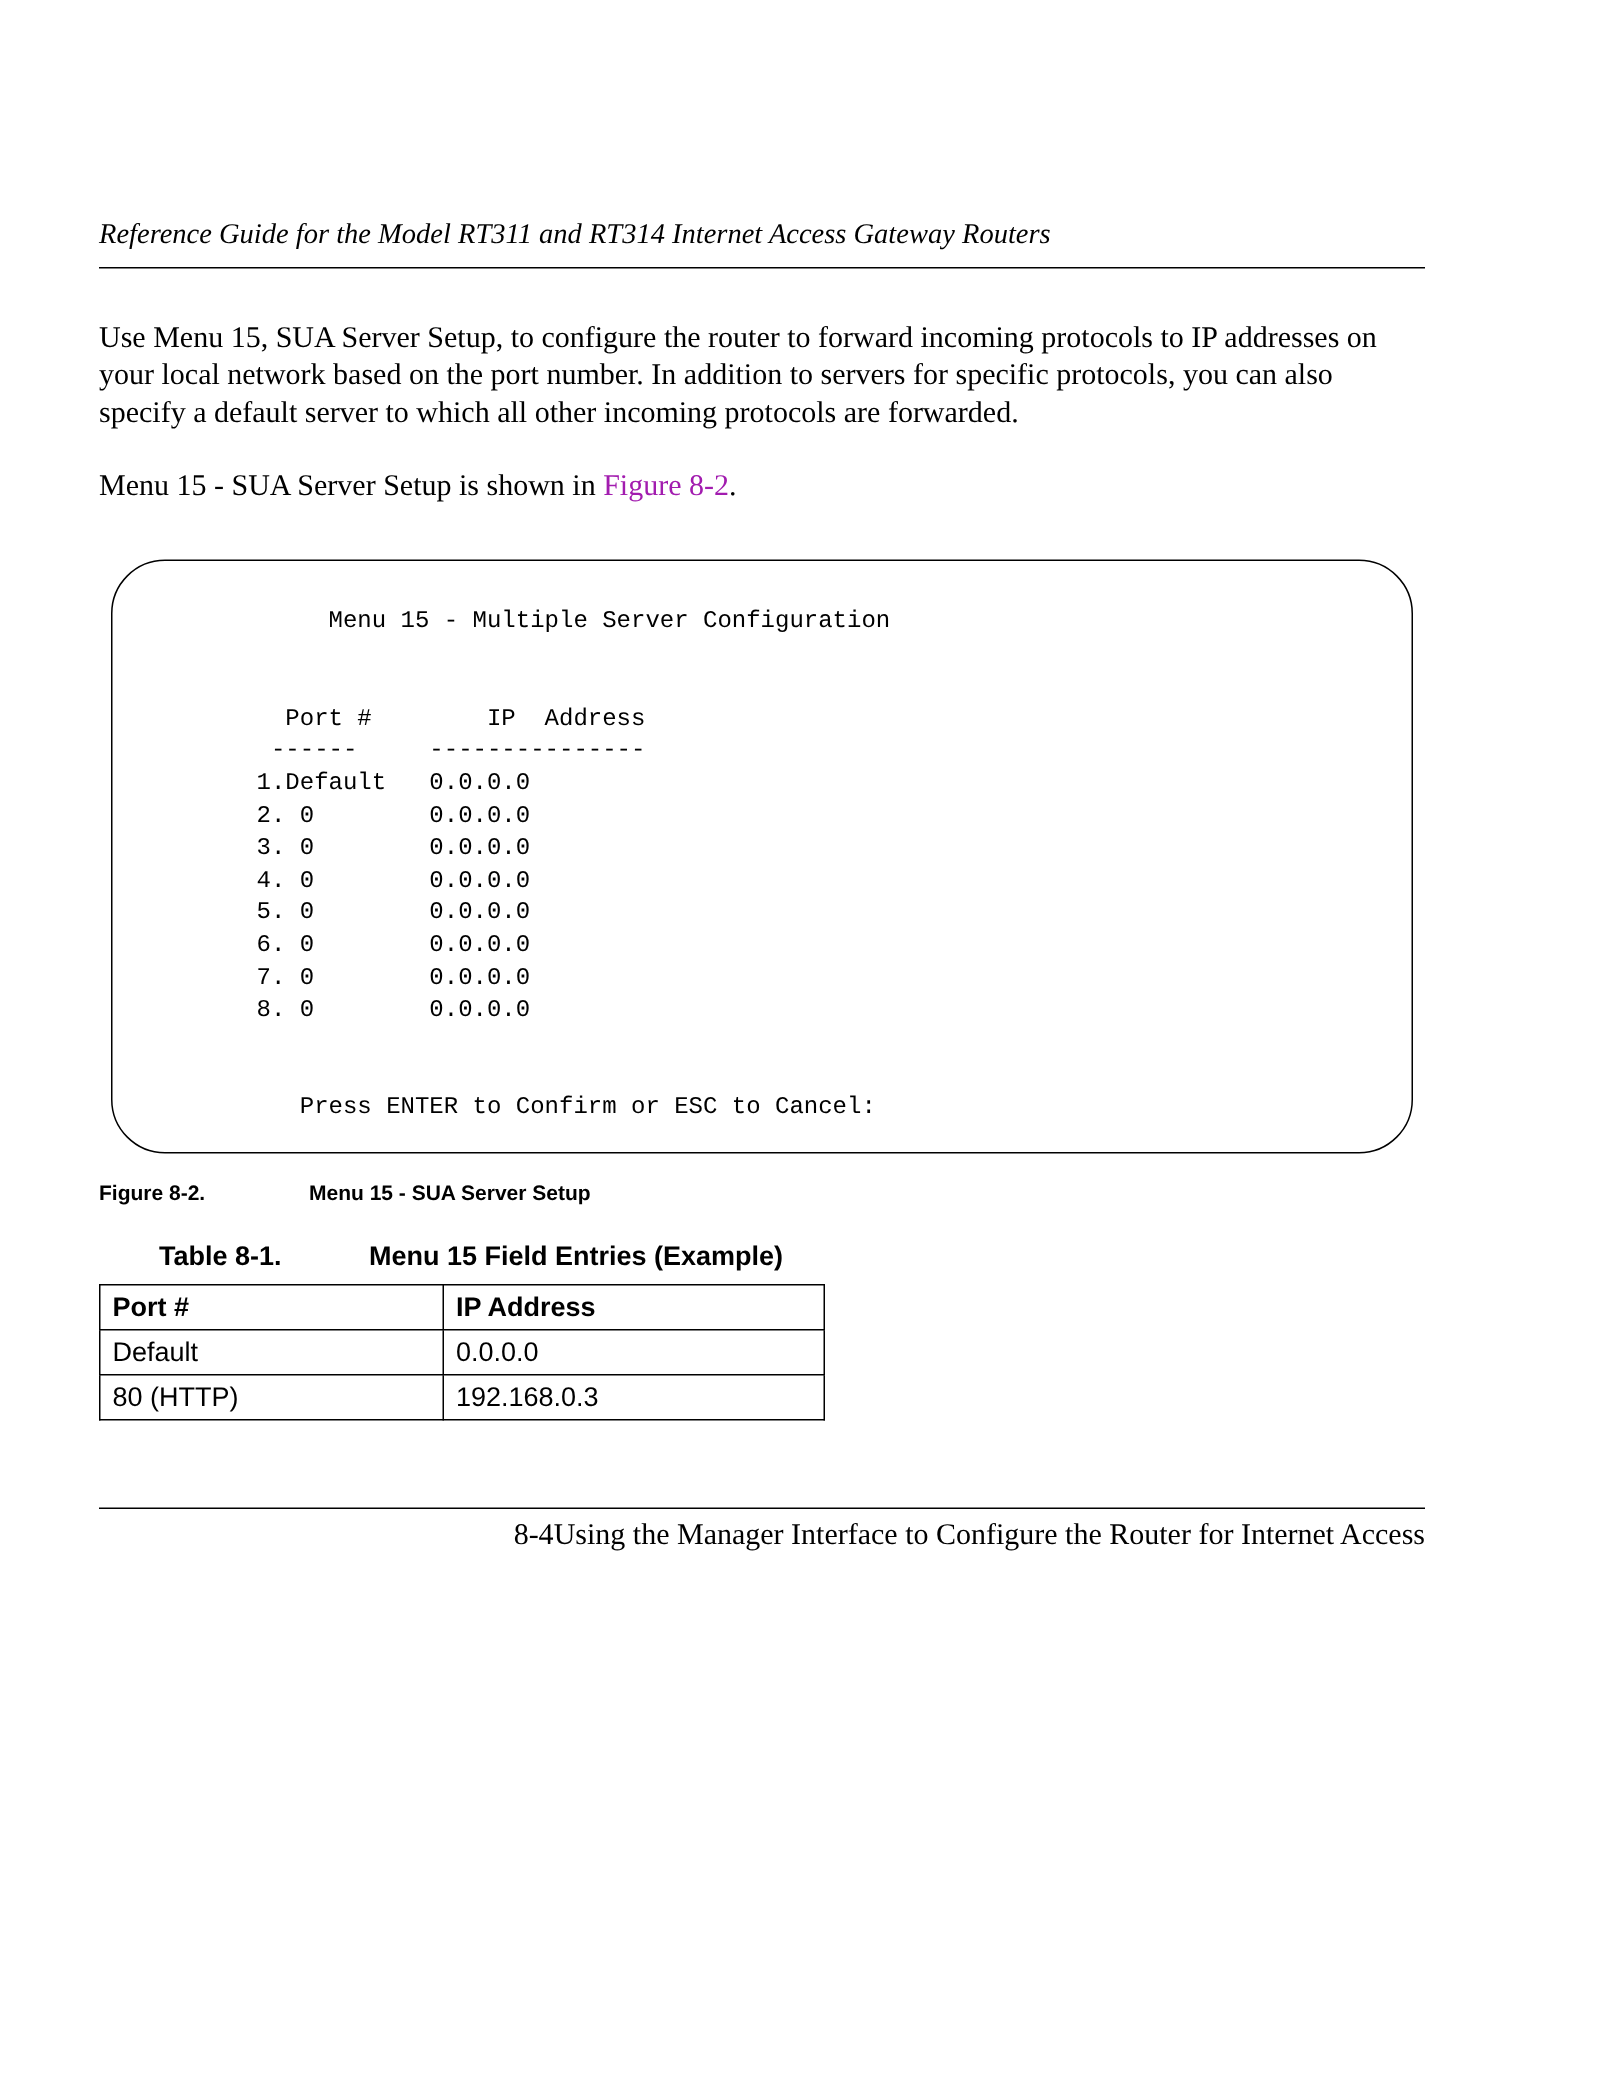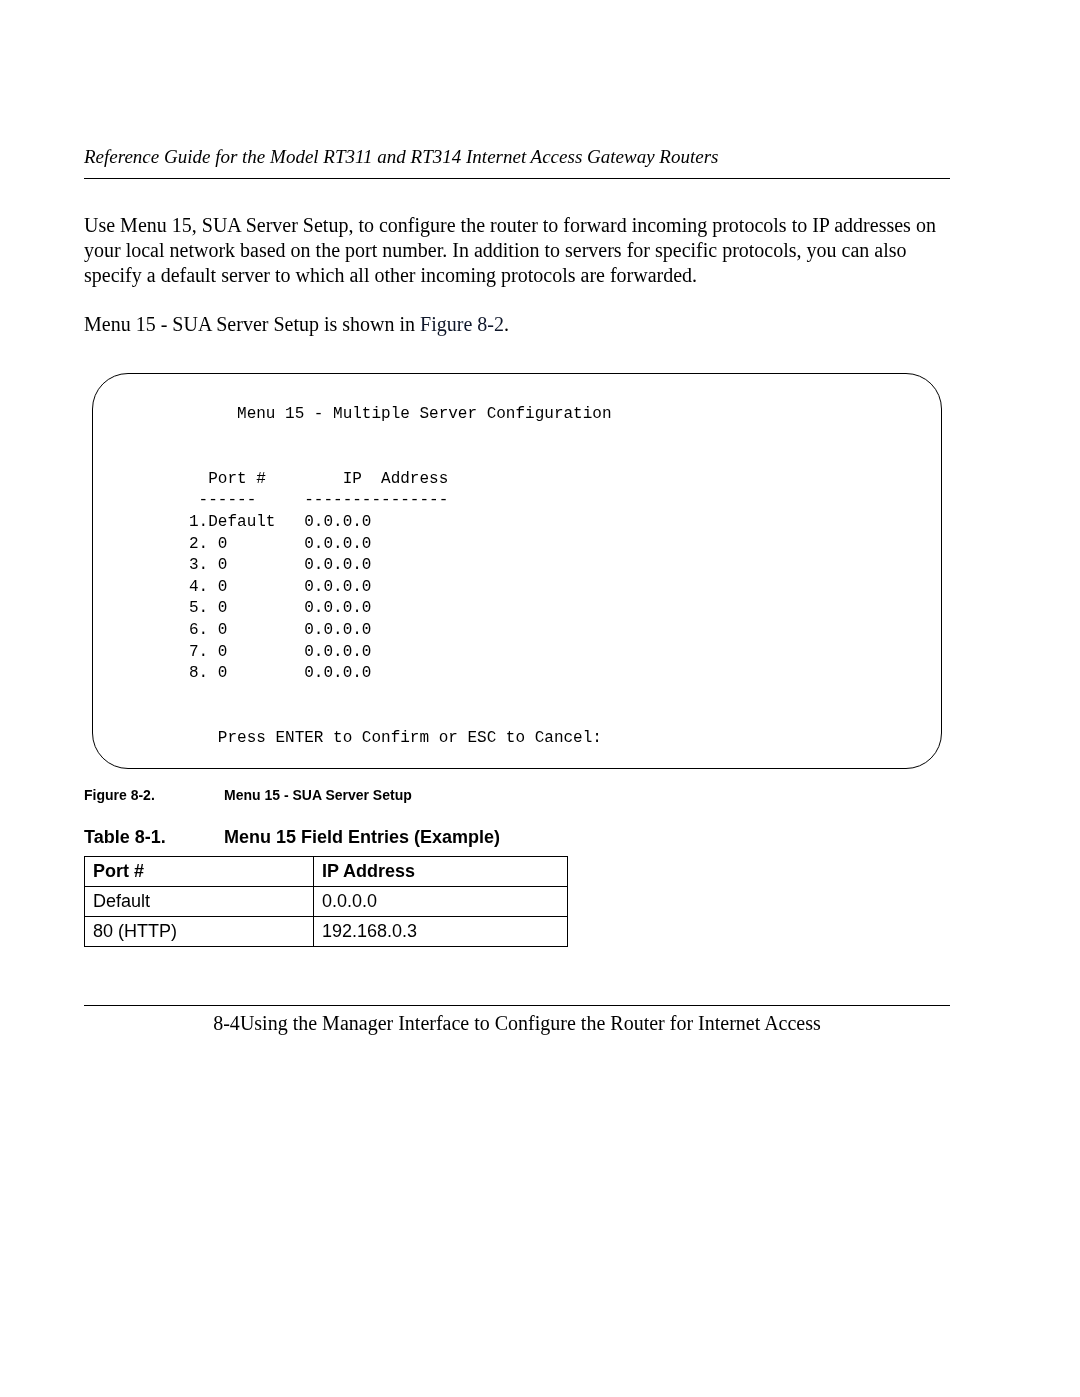--- a/index.html
+++ b/index.html
@@ -6,37 +6,37 @@
     margin: 0;
     padding: 0;
     background: #fff;
     font-family: "Times New Roman", Times, serif;
     color: #000;
     width: 1080px;
     height: 1397px;
     box-sizing: border-box;
   }
   .page {
-    padding: 146px 130px 0 84px;
+    padding: 146px 130px 0 66px;
     box-sizing: border-box;
   }
   .running-head {
     font-style: italic;
     font-size: 19px;
     border-bottom: 1.5px solid #000;
     padding-bottom: 10px;
     margin-bottom: 34px;
   }
   .body-para {
     font-size: 20px;
     line-height: 1.25;
     margin: 0 0 24px 0;
   }
   .link {
-    color: #0f172a;
+    color: #a21caf;
   }
   .figure-box {
     border: 1.5px solid #000;
     border-radius: 36px;
     margin: 36px 8px 18px 8px;
     padding: 30px 0 18px 0;
     font-family: "Courier New", Courier, monospace;
     font-size: 16px;
     line-height: 1.35;
     white-space: pre;
@@ -54,40 +54,40 @@
     font-weight: bold;
     font-size: 21px;
     margin: 10px 0 18px 0;
   }
   .table-caption {
     font-family: Arial, Helvetica, sans-serif;
     font-weight: bold;
     font-size: 18px;
     margin: 24px 0 8px 0;
   }
-  .table-caption .tab-num { display:inline-block; width: 140px; }
+  .table-caption .tab-num { display:inline-block; width: 140px; margin-left: 40px; }
   table.data-table {
     border-collapse: collapse;
     font-family: Arial, Helvetica, sans-serif;
     font-size: 18px;
     width: 484px;
   }
   table.data-table th, table.data-table td {
     border: 1px solid #000;
     padding: 4px 8px;
     text-align: left;
     font-weight: normal;
   }
   table.data-table th { font-weight: bold; }
   .footer {
     margin-top: 58px;
     border-top: 1.5px solid #000;
     padding-top: 6px;
     display: flex;
-    justify-content: center;
+    justify-content: flex-end;
     font-size: 20px;
   }
 </style>
 </head>
 <body>
 
 <div class="page">
 
   <div class="running-head">Reference Guide for the Model RT311 and RT314 Internet Access Gateway Routers</div>
 

